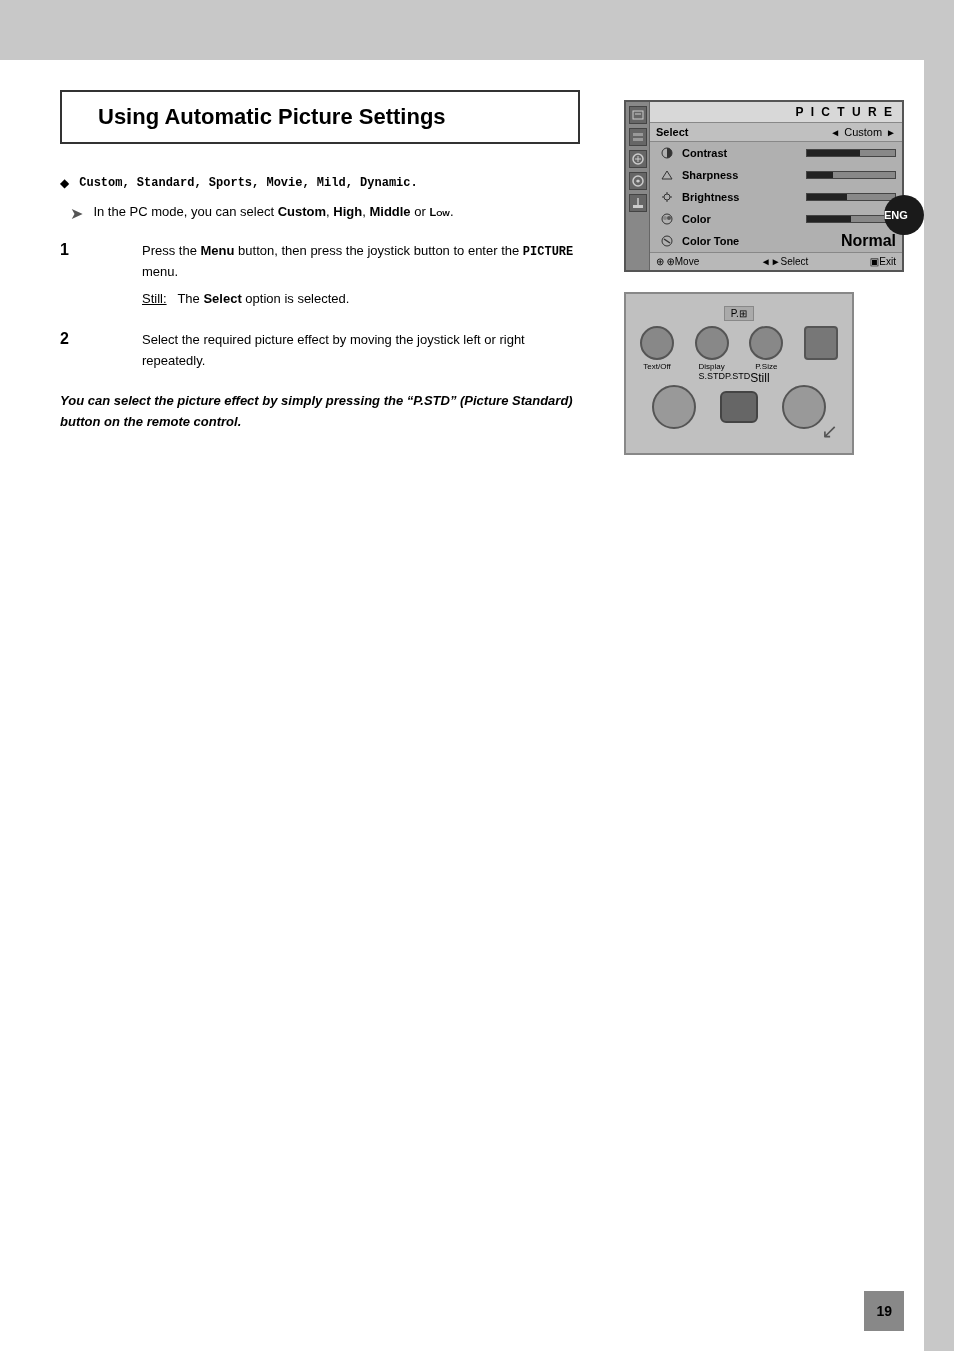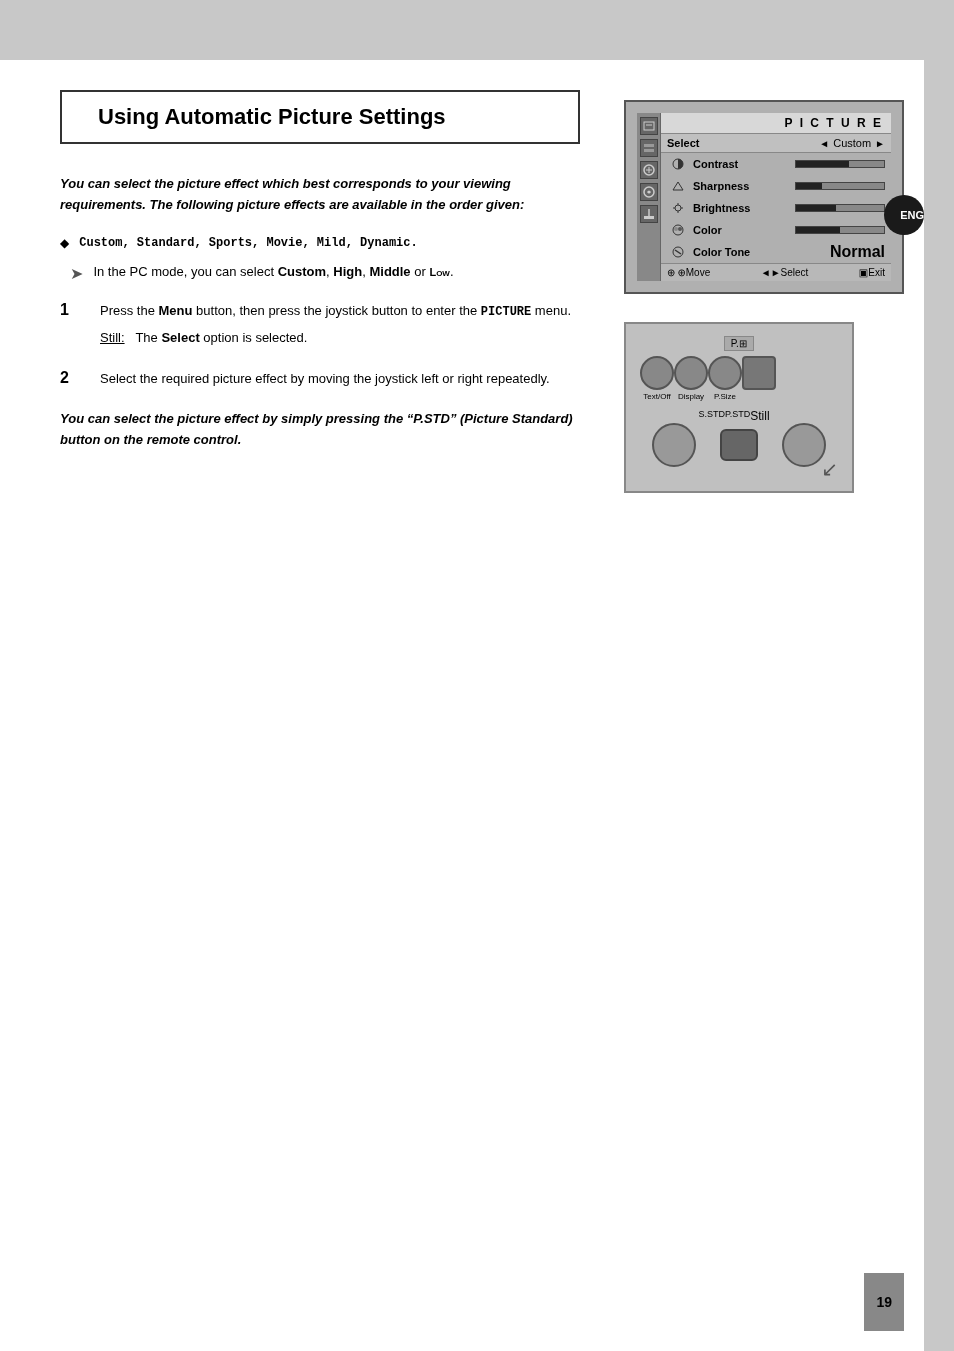--- a/index.html
+++ b/index.html
@@ -42,21 +42,21 @@
     .eng-badge {
       position: absolute;
       top: 195px;
       right: 30px;
       width: 40px;
       height: 40px;
       background: #1a1a1a;
       border-radius: 50%;
       display: flex;
       align-items: center;
-      justify-content: flex-end;
+      justify-content: flex-start;
       color: #fff;
       font-size: 11px;
       font-weight: bold;
       z-index: 10;
     }
 
     
     .content {
       position: absolute;
       top: 60px;
@@ -143,20 +143,21 @@
       font-size: 16px;
       font-weight: bold;
       margin-right: 20px;
       flex-shrink: 0;
       min-width: 20px;
     }
 
     .step-content {
       font-size: 13px;
       line-height: 1.6;
+      margin-left: 42px;
     }
 
     .step-content .result-line {
       margin-top: 6px;
     }
 
     .result-label {
       text-decoration: underline;
     }
 
@@ -182,22 +183,22 @@
       position: absolute;
       top: 100px;
       right: 50px;
       width: 280px;
     }
 
     
     .picture-panel {
       background: #b0b0b0;
       border: 2px solid #555;
-      margin-bottom: 28px;
-      padding: 11px;
+      margin-bottom: 20px;
+      padding: 0;
     }
 
     .picture-title-bar {
       background: #d8d8d8;
       border-bottom: 1px solid #888;
       padding: 3px 8px;
       text-align: right;
       font-size: 12px;
       letter-spacing: 2px;
       font-weight: bold;
@@ -326,21 +327,21 @@
       flex-direction: column;
       align-items: center;
     }
 
     
     .page-number-box {
       position: absolute;
       bottom: 20px;
       right: 50px;
       background: #888;
-      padding: 21px 12px;
+      padding: 12px 12px;
       font-size: 14px;
       font-weight: bold;
       color: #000;
     }
 
     
     .colortone-row {
       display: flex;
       padding: 2px 6px;
       min-height: 22px;
@@ -362,21 +363,20 @@
   <div class="content">
 
     
     <div class="title-box">
       <h1>Using Automatic Picture Settings</h1>
     </div>
 
     <br>
 
     
-    <p class="intro-text">You can select the picture effect which best corresponds to your viewing requirements. The following picture effects are available in the order given:</p>
 
     
     <div class="bullet-item">
       <span class="bullet-diamond">◆</span>
       <span class="bullet-text">
         <span style="font-family:'Courier New',monospace;font-weight:bold;font-size:12px">Custom, Standard, Sports, Movie, Mild, Dynamic.</span>
       </span>
     </div>
 
     
@@ -556,21 +556,21 @@
         </div>
       </div>
     </div>
 
     <div style="background:#c0c0c0;border:2px solid #888;padding:10px 14px;width:230px;">
 
       <div style="text-align:center;margin-bottom:6px;">
         <span style="font-size:10px;background:#aaa;padding:1px 6px;border:1px solid #888;">P.⊞</span>
       </div>
 
-      <div style="display:flex;justify-content:flex-start;align-items:flex-start;margin-bottom:8px;">
+      <div style="display:flex;justify-content:space-between;align-items:flex-start;">
         <div class="remote-btn-col">
           <div style="width:34px;height:34px;background:#888;border-radius:50%;border:2px solid #555;"></div>
           <div class="remote-btn-label">Text/Off</div>
         </div>
         <div class="remote-btn-col">
           <div style="width:34px;height:34px;background:#888;border-radius:50%;border:2px solid #555;"></div>
           <div class="remote-btn-label">Display</div>
         </div>
         <div class="remote-btn-col">
           <div style="width:34px;height:34px;background:#888;border-radius:50%;border:2px solid #555;"></div>

